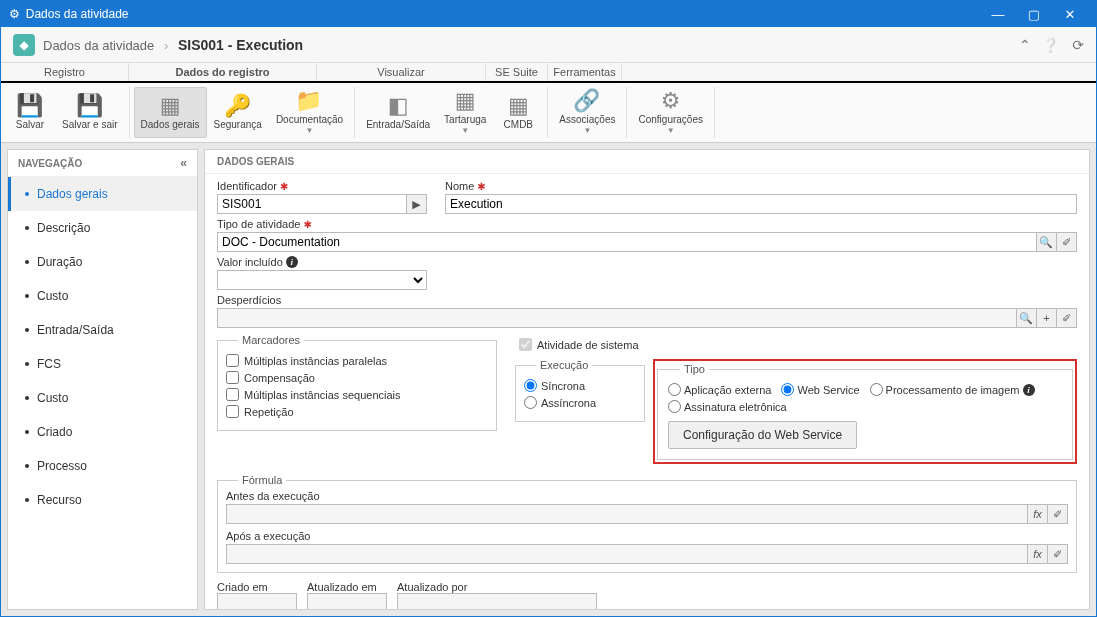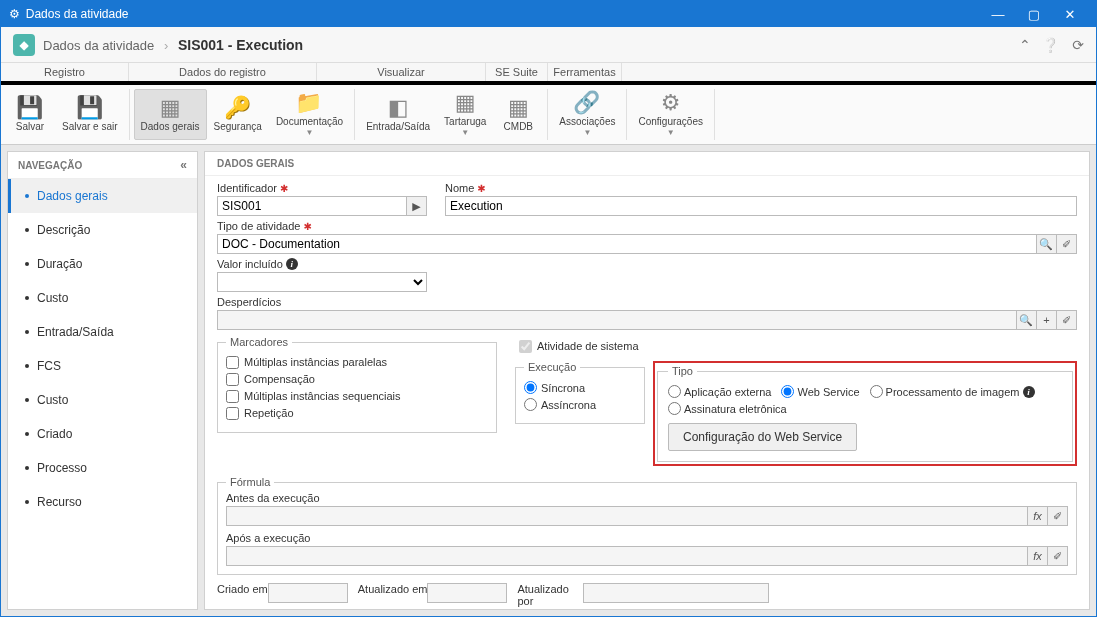--- a/index.html
+++ b/index.html
@@ -13,24 +13,24 @@
 .titlebar .winbtn { width: 36px; height: 26px; display: flex; align-items: center; justify-content: center; color: #fff; font-size: 13px; cursor: pointer; }
 
 .header { background: #f7f7f7; border-bottom: 1px solid #ddd; height: 36px; display: flex; align-items: center; padding: 0 12px; }
 .header .icon-app { width: 22px; height: 22px; background: #4db6ac; border-radius: 4px; margin-right: 8px; display:flex;align-items:center;justify-content:center;color:#fff;font-size:12px; }
 .header .bc { color: #666; font-size: 13px; }
 .header .bc .sep { margin: 0 6px; color: #aaa; }
 .header .bc .cur { color: #333; font-weight: bold; font-size: 14px; }
 .header .right { margin-left: auto; display: flex; gap: 12px; color: #777; font-size: 14px; }
 .header .right span { cursor: pointer; }
 
-.ribbon-tabs { display: flex; background: #f7f7f7; border-bottom: 4px solid #000000; font-size: 11px; }
+.ribbon-tabs { display: flex; background: #f7f7f7; border-bottom: 2px solid #000000; font-size: 11px; }
 .ribbon-tabs .tab { padding: 3px 0; text-align: center; color: #555; border-right: 1px solid #e0e0e0; }
 .ribbon-tabs .tab.t1 { width: 128px; }
-.ribbon-tabs .tab.t2 { width: 188px; }
+.ribbon-tabs .tab.t2 { width: 188px; font-weight: bold; }
 .ribbon-tabs .tab.t3 { width: 169px; }
 .ribbon-tabs .tab.t4 { width: 62px; }
 .ribbon-tabs .tab.t5 { width: 74px; }
 
 .ribbon { display: flex; background: #fafafa; border-bottom: 1px solid #ccc; padding: 4px 0; }
 .ribbon-group { display: flex; border-right: 1px solid #e0e0e0; padding: 0 4px; }
 .ribbon-btn { display: flex; flex-direction: column; align-items: center; justify-content: center; padding: 2px 6px; min-width: 50px; cursor: pointer; font-size: 10px; color: #444; text-align: center; border: 1px solid transparent; border-radius: 2px; }
 .ribbon-btn.active { background: #e0e0e0; border: 1px solid #ccc; }
 .ribbon-btn .ricon { font-size: 22px; margin-bottom: 2px; line-height: 1; }
 .ribbon-btn .rlabel { white-space: nowrap; }
@@ -56,34 +56,34 @@
 .req { color: #d32f2f; font-size: 10px; }
 .info { display: inline-flex; width: 12px; height: 12px; background: #333; color: #fff; border-radius: 50%; align-items: center; justify-content: center; font-size: 9px; font-weight: bold; font-style: italic; font-family: serif; }
 
 input[type=text], select { border: 1px solid #bbb; padding: 2px 4px; font-size: 12px; height: 20px; background: #fff; }
 input[readonly] { background: #f5f5f5; }
 .inp-group { display: flex; }
 .inp-group input { flex: 1; }
 .inp-group .ibtn { width: 20px; height: 20px; border: 1px solid #bbb; border-left: none; background: #f0f0f0; display: flex; align-items: center; justify-content: center; cursor: pointer; font-size: 11px; color: #555; }
 
 fieldset { border: 1px solid #ccc; padding: 4px 8px 8px 8px; font-size: 11px; }
-fieldset legend { padding: 0 4px; color: #555; font-size: 11px; }
-.chk-row { display: flex; gap: 5px; margin: 4px 0; }
+fieldset legend { padding: 0 4px; color: #555; font-size: 11px; margin-left: 12px; }
+.chk-row { display: flex; align-items: center; gap: 5px; margin: 4px 0; }
 .chk-row input[type=checkbox] { width: 13px; height: 13px; }
 .rad-row { display: flex; align-items: center; gap: 4px; margin: 4px 0; }
 .rad-row input[type=radio] { width: 13px; height: 13px; }
 
 .tipo-box { border: 2px solid #d32f2f; padding: 2px; }
 .tipo-fs { border: 1px solid #ccc; padding: 6px 10px 10px 10px; }
 .tipo-opts { display: flex; flex-wrap: wrap; gap: 4px 10px; align-items: center; margin-bottom: 8px; margin-top: 2px; }
 .tipo-opts label { display: flex; align-items: center; gap: 3px; font-size: 11px; }
 .btn { padding: 6px 14px; background: #f0f0f0; border: 1px solid #bbb; border-radius: 2px; cursor: pointer; font-size: 12px; color: #333; }
 
 .meta-row { display: flex; gap: 10px; margin-top: 8px; }
-.meta-row .mf { display: flex; flex-direction: row; }
+.meta-row .mf { display: flex; flex-direction: column; }
 .meta-row .mf input { width: 80px; }
 </style>
 </head>
 <body>
 
 <div class="window">
   <div class="titlebar">
     <span class="gear">⚙</span>
     <span class="title">Dados da atividade</span>
     <span class="winbtn">—</span>

